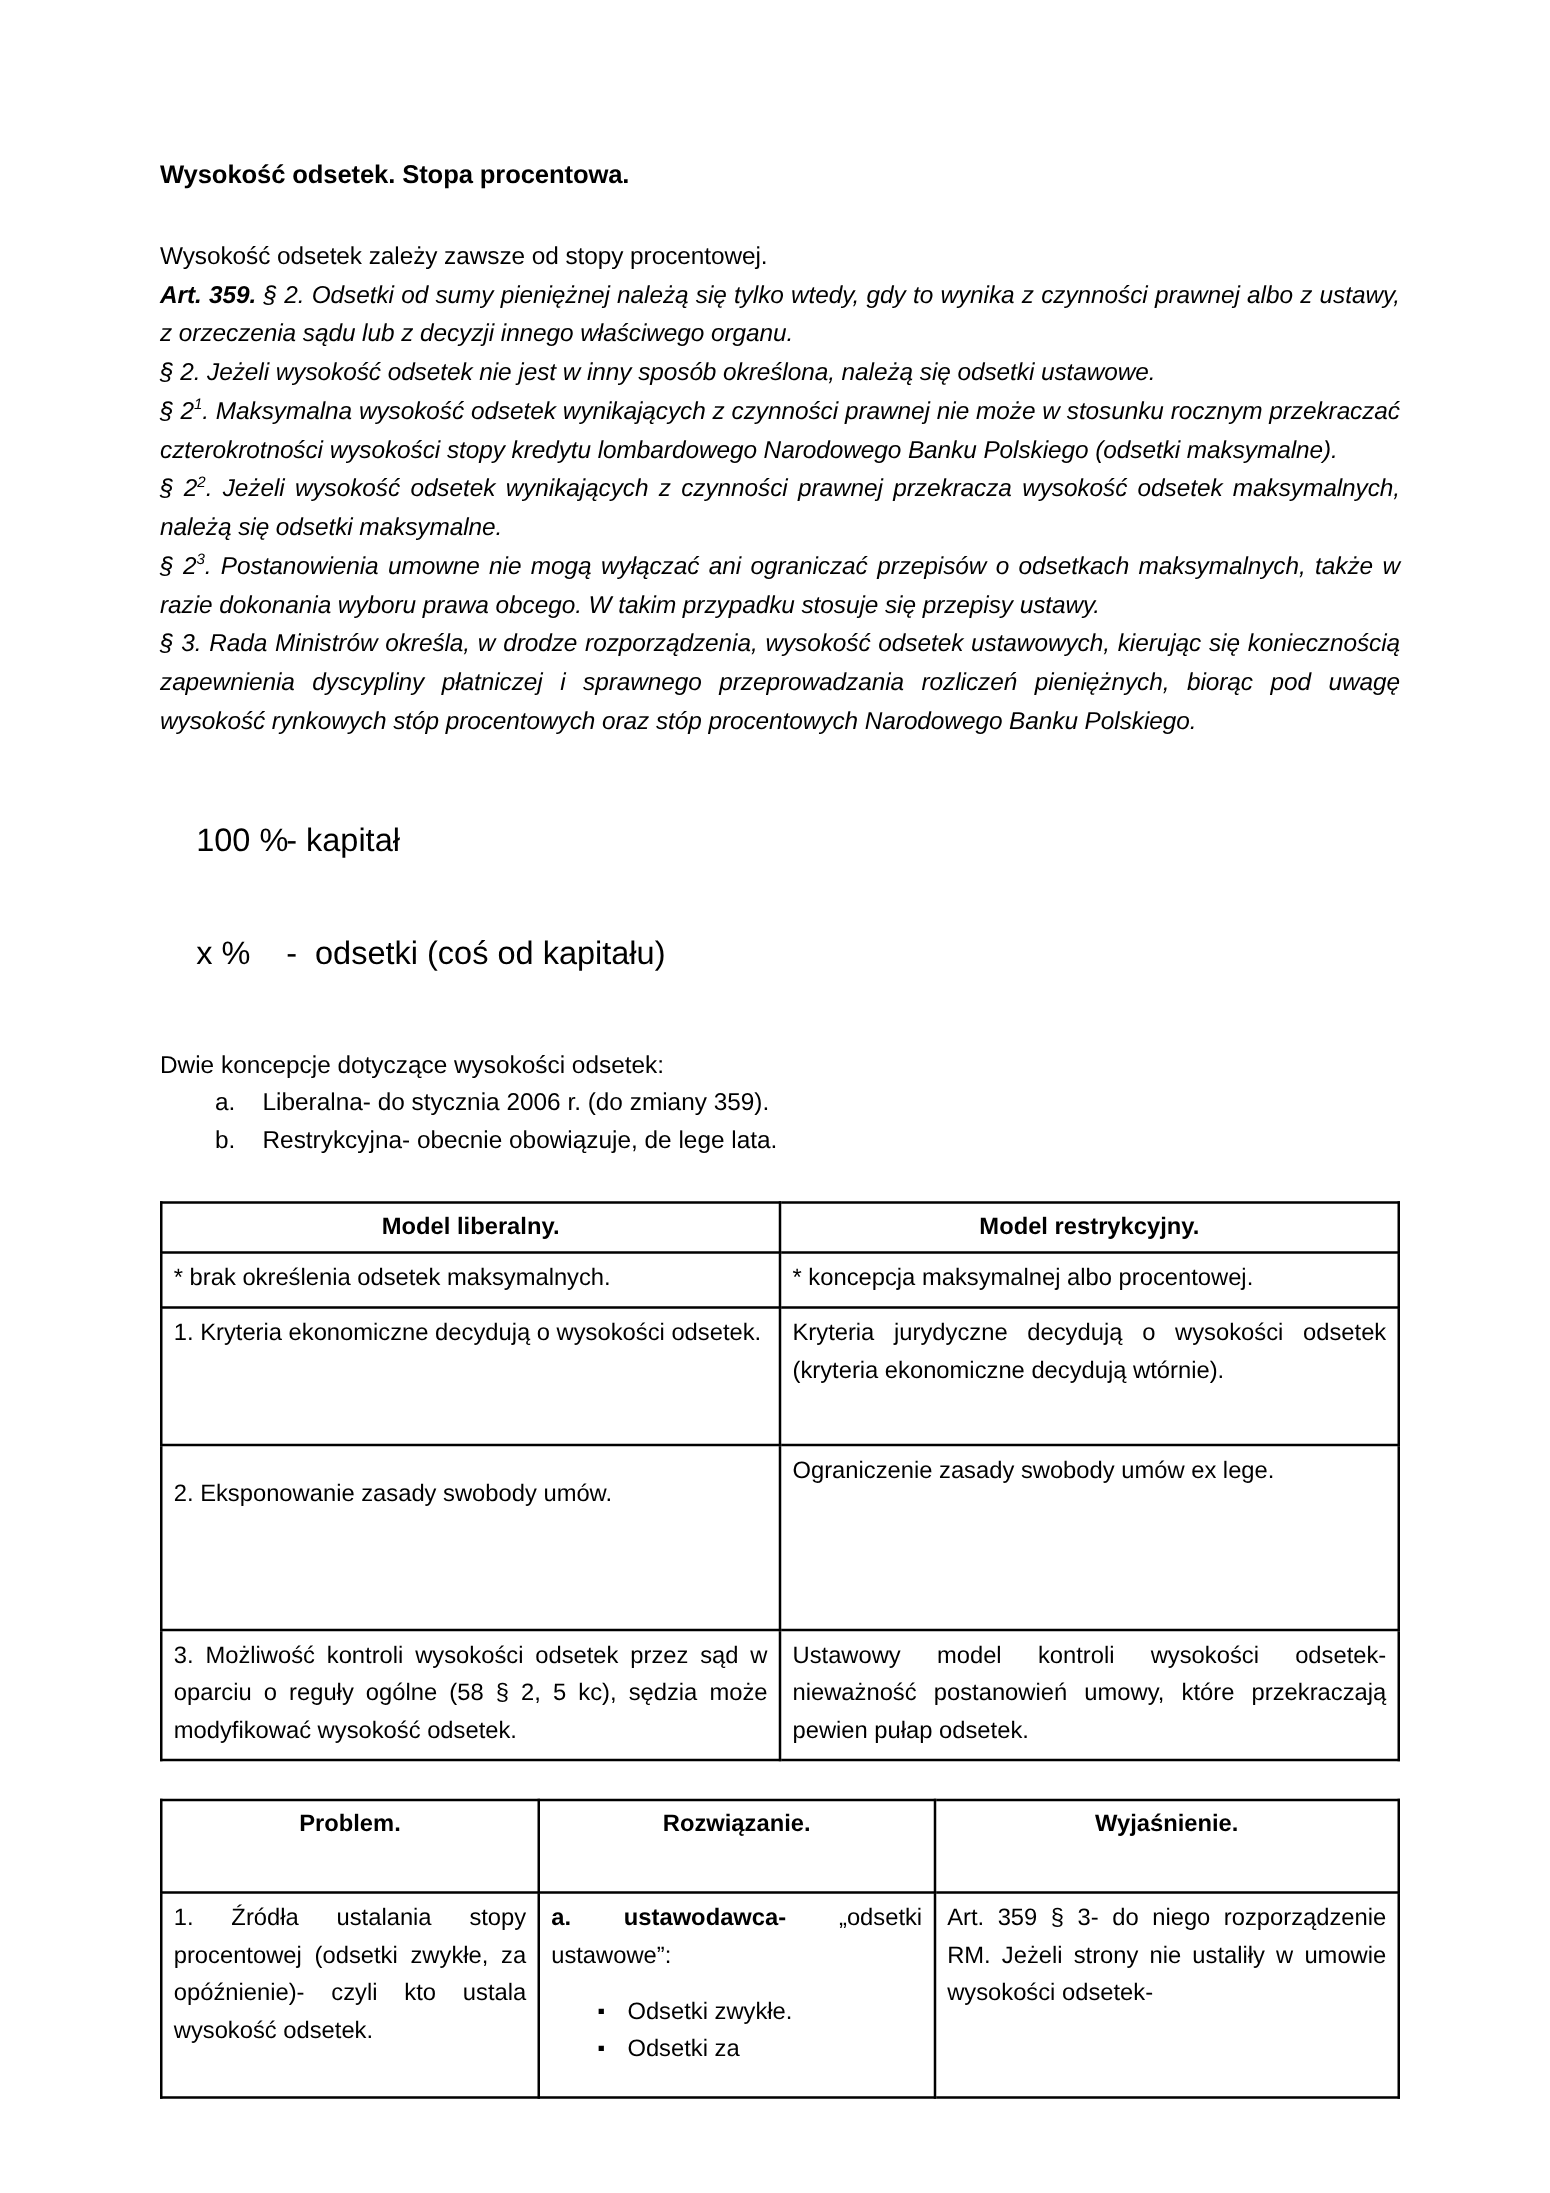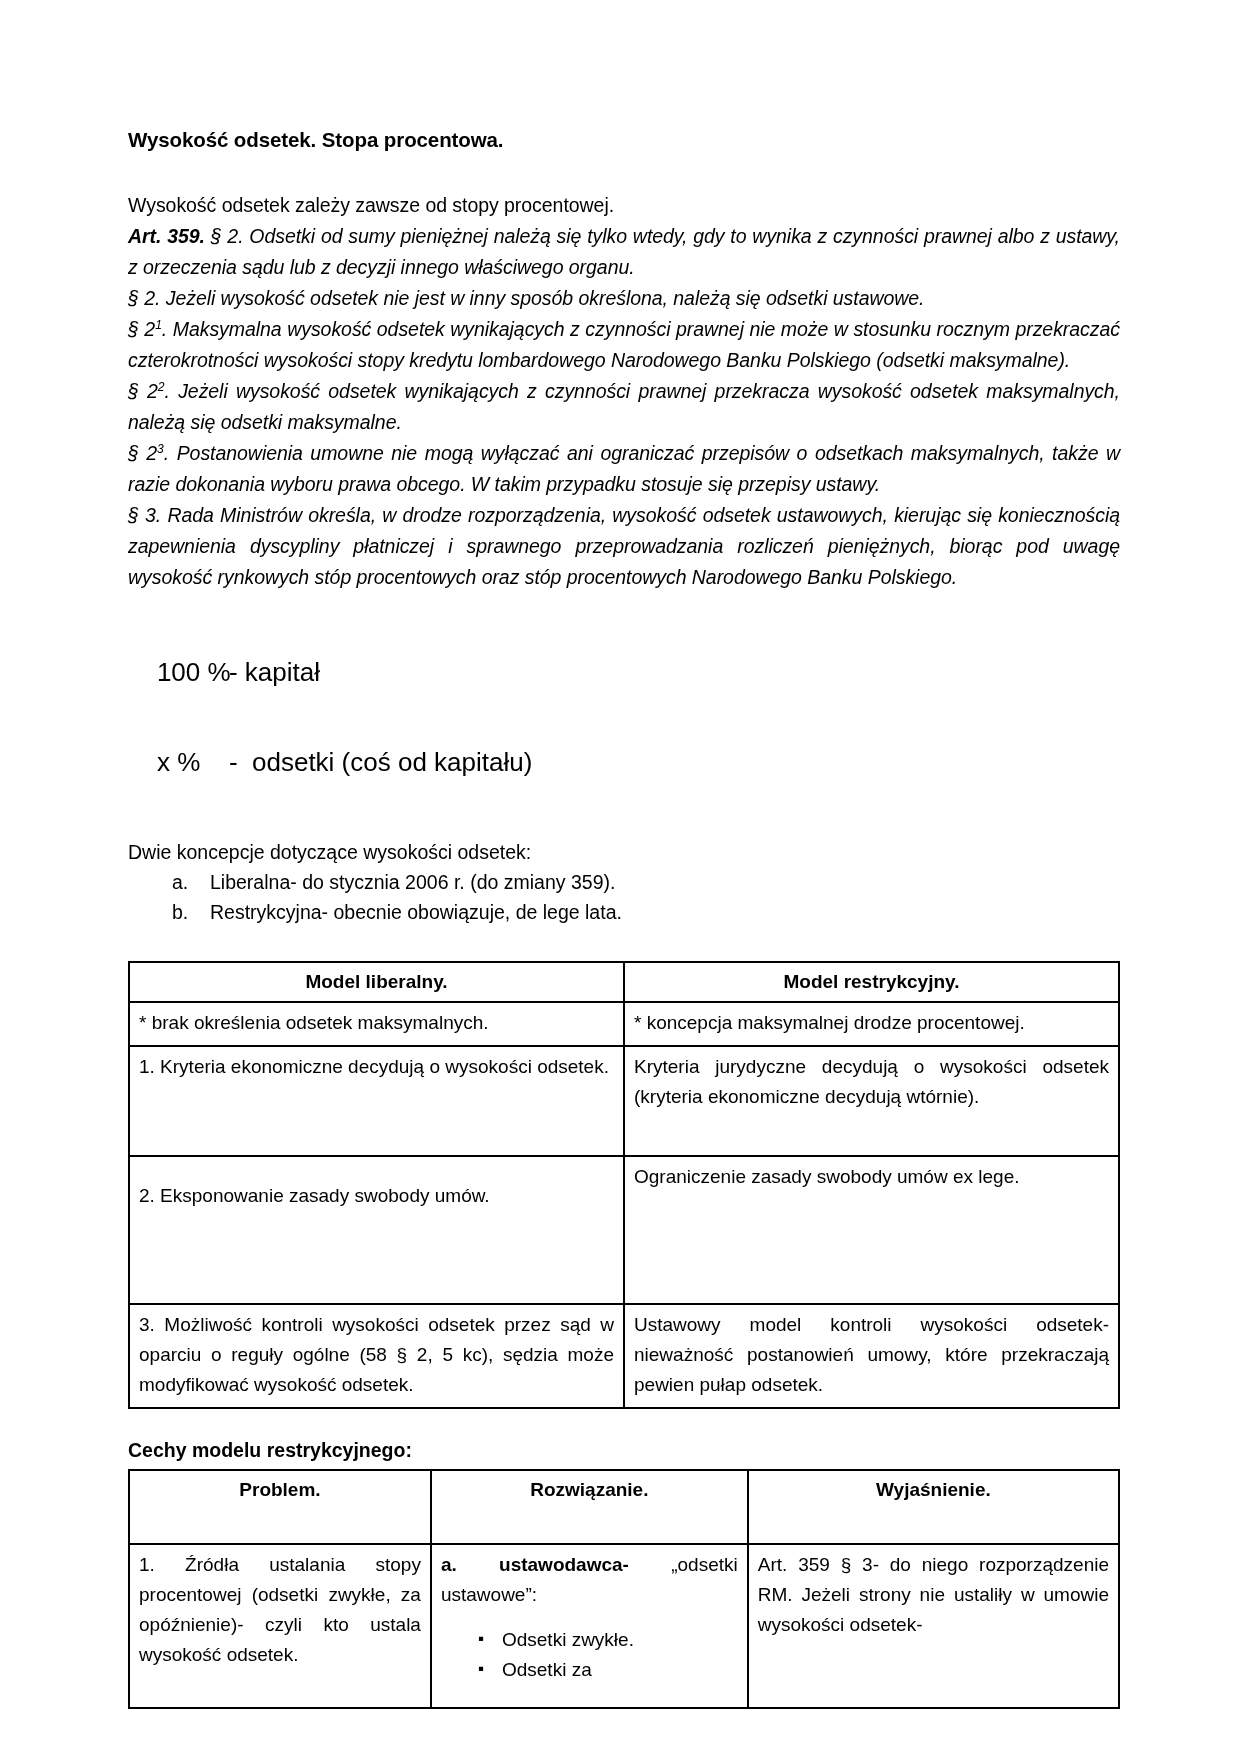--- a/index.html
+++ b/index.html
@@ -200,21 +200,21 @@
       </colgroup>
     <thead>
       <tr>
         <th>Model liberalny.</th>
         <th>Model restrykcyjny.</th>
       </tr>
     </thead>
     <tbody>
       <tr>
         <td class="lastcell">* brak określenia odsetek maksymalnych.</td>
-        <td class="just">*      koncepcja      maksymalnej      drodze procentowej.</td>
+        <td class="just">*      koncepcja      maksymalnej      albo procentowej.</td>
       </tr>
       <tr>
         <td class="just">
           <p>1.    Kryteria    ekonomiczne    decydują    o wysokości odsetek.</p>
           <div class="cell-pad-mid"></div>
         </td>
         <td class="just">Kryteria jurydyczne decydują o wysokości odsetek (kryteria ekonomiczne decydują wtórnie).</td>
       </tr>
       <tr>
         <td class="lastcell">
@@ -225,21 +225,20 @@
       </tr>
       <tr>
         <td class="just">3. Możliwość kontroli wysokości odsetek przez sąd w oparciu o reguły ogólne (58 § 2, 5 kc), sędzia może modyfikować wysokość odsetek.</td>
         <td class="just">Ustawowy model kontroli wysokości odsetek- nieważność postanowień umowy, które przekraczają pewien pułap odsetek.</td>
       </tr>
     </tbody>
   </table>
 
   <div class="spacer-md"></div>
 
-  <p class="section-head">Cechy modelu restrykcyjnego:</p>
 
   <table class="grid">
     <colgroup>
         <col style="width:30.5%">
         <col style="width:32%">
         <col style="width:37.5%">
       </colgroup>
     <thead>
       <tr>
         <th>

